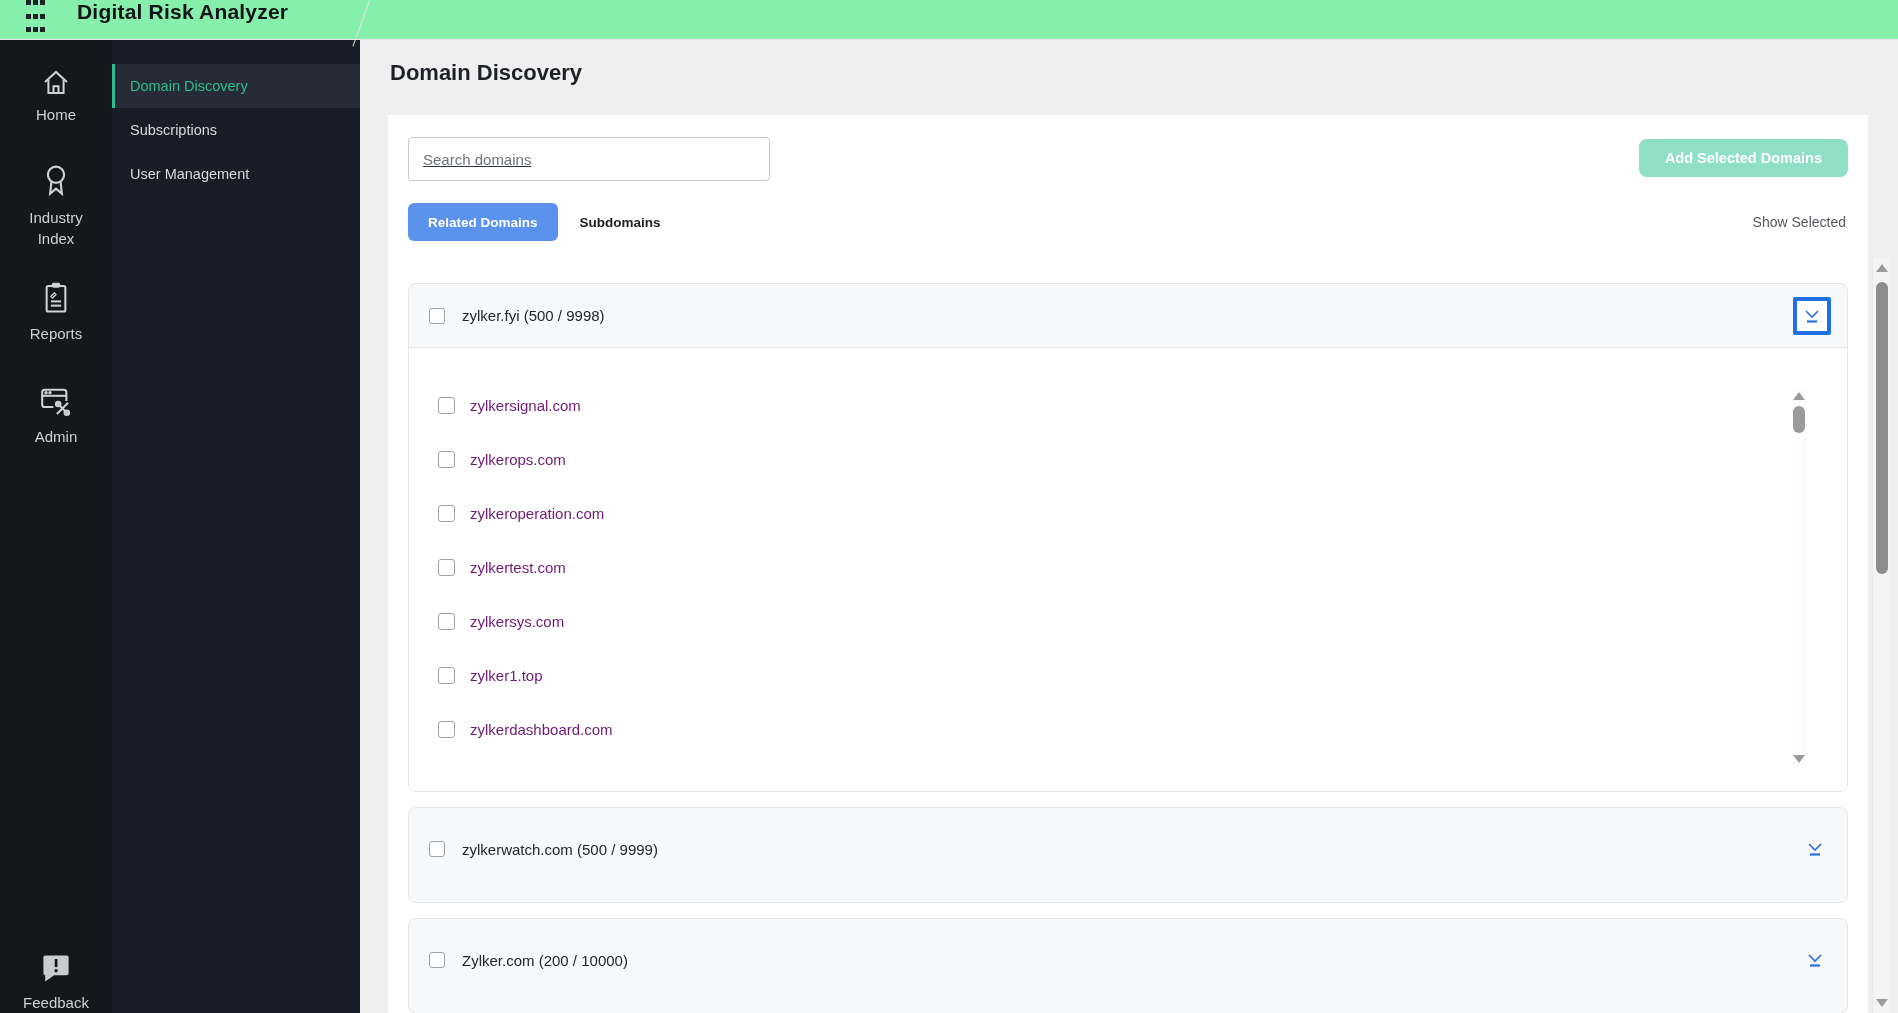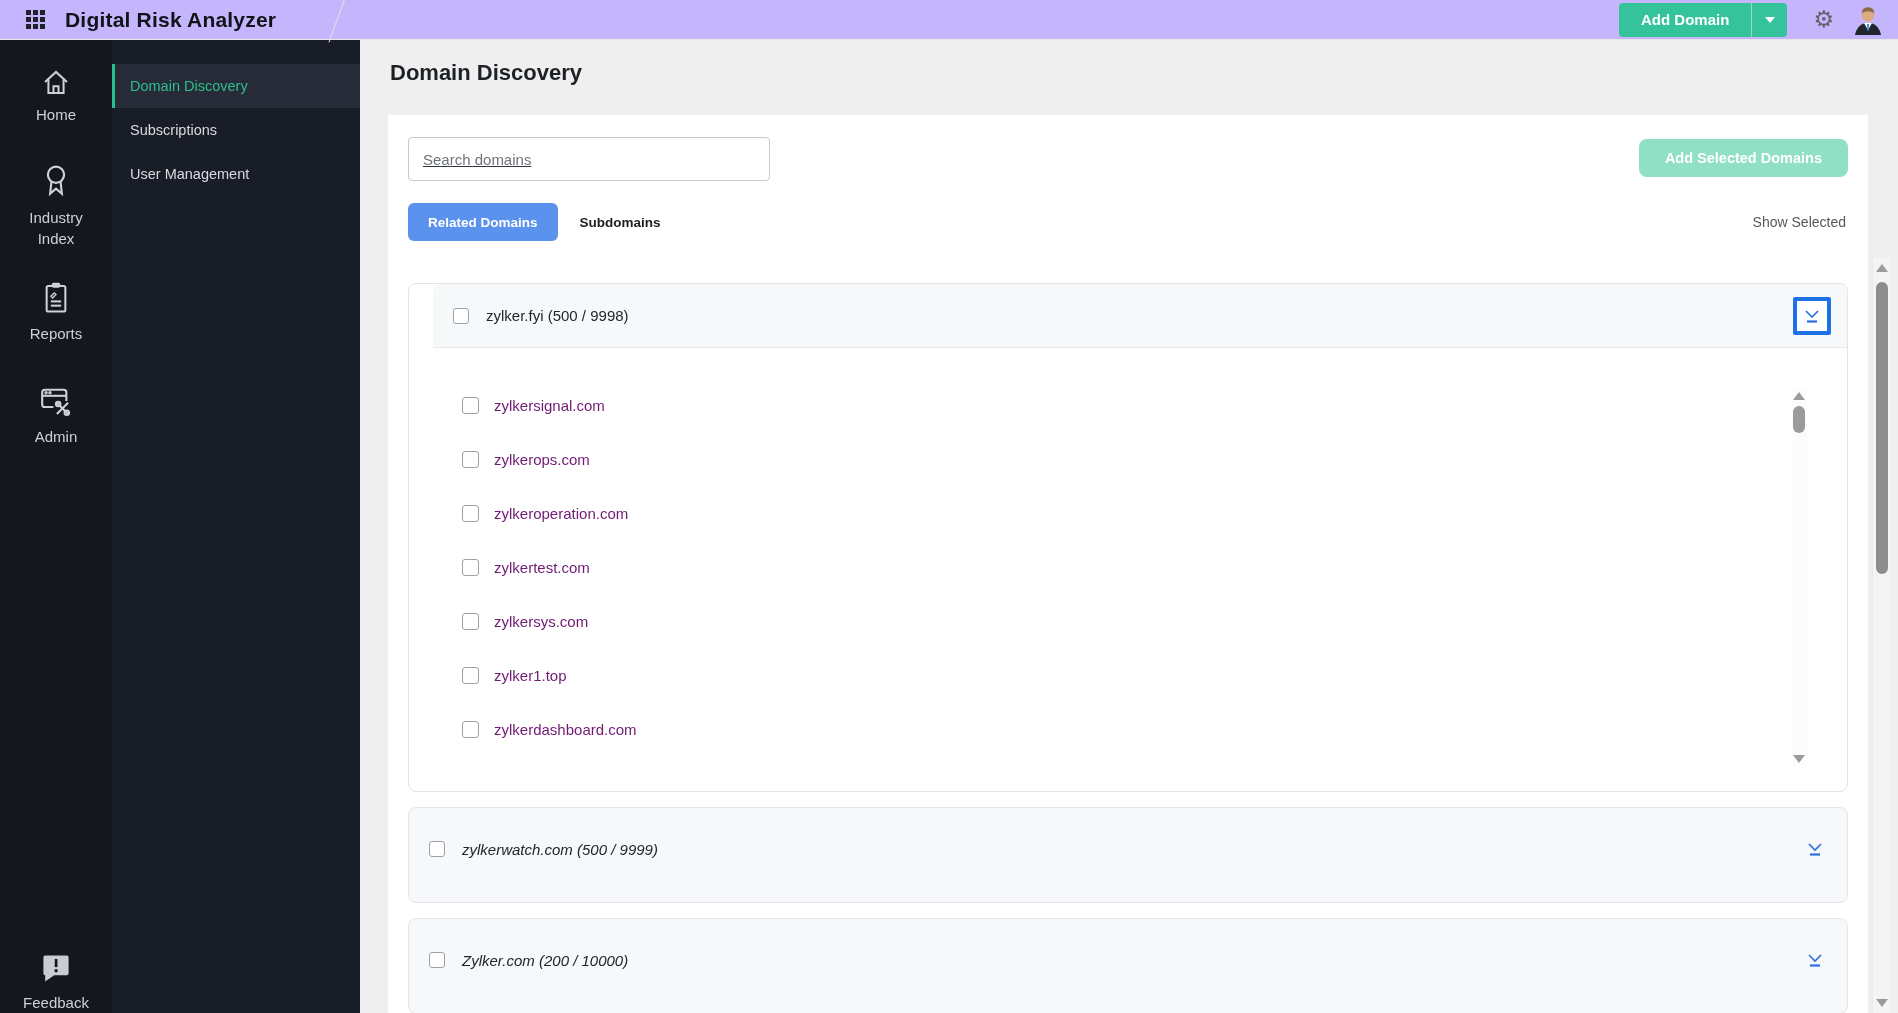--- a/index.html
+++ b/index.html
@@ -1,21 +1,21 @@
 <!DOCTYPE html>
 <html><head>
 <meta charset="utf-8">
 <style>
   * { margin:0; padding:0; box-sizing:border-box; }
   html,body { width:1898px; height:1013px; overflow:hidden; }
   body { font-family:"Liberation Sans", sans-serif; background:#efeff0; position:relative; color:#23272b; }
 
   
-  .topbar { position:absolute; top:0; left:0; width:1898px; height:40px; background:#c4b5fd;
-            display:flex; align-items:center; z-index:30; border-bottom:1px solid #e6e6e6; }
+  .topbar { position:absolute; top:0; left:0; width:1898px; height:40px; background:#86efac;
+            display:flex; z-index:30; border-bottom:1px solid #e6e6e6;gap:12px; }
   .grid-icon { margin-left:26px; display:grid; grid-template-columns:repeat(3,5px); grid-gap:2px; cursor:pointer; }
   .grid-icon span { width:5px; height:5px; background:#1d2128; }
   .app-title { margin-left:20px; font-size:21px; font-weight:bold; color:#101418; letter-spacing:.2px; }
   .title-slash { width:1px; height:56px; background:#e3e3e3; transform:rotate(20deg); margin-left:62px; margin-top:-8px; }
   .topbar-right { margin-left:auto; display:flex; align-items:center; margin-right:14px; }
   .add-domain-btn { background:#35c39c; color:#fff; font-weight:bold; font-size:15px; border:none;
                     height:34px; padding:0 22px; border-radius:4px 0 0 4px; cursor:pointer; }
   .add-domain-caret { background:#35c39c; height:34px; width:36px; border:none; border-left:1px solid rgba(255,255,255,.45);
                       border-radius:0 4px 4px 0; display:flex; align-items:center; justify-content:center; cursor:pointer; }
   .caret-down { width:0; height:0; border-left:5px solid transparent; border-right:5px solid transparent; border-top:6px solid #fff; }
@@ -50,23 +50,23 @@
   .tabs-row { margin-top:22px; display:flex; align-items:center; height:38px; position:relative; }
   .tab-pill { background:#5b92ee; color:#fff; font-weight:bold; font-size:13.5px; padding:16px 20px; height:38px;
               border-radius:6px; border:none; display:flex; align-items:center; cursor:pointer; }
   .tab-plain { margin-left:22px; font-weight:bold; font-size:13.5px; color:#1b1e22; cursor:pointer; }
   .show-selected { position:absolute; right:2px; font-size:14px; color:#55585c; cursor:pointer; }
 
   .cards { margin-top:42px; }
   .card { border:1px solid #e3e5e8; border-radius:8px; margin-bottom:15px; background:#f6f8f9; position:relative; }
   .card-header { height:64px; display:flex; align-items:center; padding-left:20px; position:relative;
                  background:#f6f8f9; border-radius:8px 8px 0 0; }
-  .card.expanded { background:#fff;padding-left:24px; }
+  .card.expanded { background:#fff; }
   .card.expanded .card-header { border-bottom:1px solid #e7e9ec; }
-  .card.collapsed { height:96px;font-style:italic; }
+  .card.collapsed { height:96px; }
   .card.collapsed .card-header { height:82px; border-radius:8px; }
 
   .cbx { width:16px; height:16px; border:1.5px solid #9aa2aa; border-radius:3px; background:#fff; flex:0 0 16px; cursor:pointer; }
   .card-label { margin-left:17px; font-size:15px; color:#23272b; }
 
   .expander { position:absolute; right:16px; top:50%; transform:translateY(-50%); width:32px; height:32px;
               background:transparent; border:none; display:flex; align-items:center; justify-content:center; cursor:pointer; }
   .expander.focused { width:38px; height:38px; background:#fff; border:4px solid #1f6fe5; border-radius:2px; }
 
   .card-body { position:relative; height:443px; padding-top:30px; }
@@ -103,34 +103,20 @@
       <span></span>
       <span></span>
       <span></span>
       <span></span>
       <span></span>
       <span></span>
       <span></span>
   </div>
   <div class="app-title">Digital Risk Analyzer</div>
   <div class="title-slash"></div>
-  <div class="topbar-right">
-    <button class="add-domain-btn">Add Domain</button>
-    <button class="add-domain-caret">
-      <span class="caret-down"></span>
-    </button>
-    <div class="gear">⚙</div>
-    <svg class="avatar" viewBox="0 0 32 32">
-      <path d="M3 31 Q5 21 13 19 L19 19 Q27 21 29 31 Z" fill="#23262c"></path>
-      <polygon points="12,19 20,19 16,26" fill="#ffffff"></polygon>
-      <polygon points="15,20 17,20 16.6,27 15.4,27" fill="#2e86de"></polygon>
-      <ellipse cx="16" cy="10.5" rx="6.3" ry="7.2" fill="#dcab80"></ellipse>
-      <path d="M9.7 9 Q10 3.5 16 3.2 Q22 3.5 22.3 9 Q19 7.2 16 7.2 Q13 7.2 9.7 9 Z" fill="#8a6a48"></path>
-    </svg>
-  </div>
 </div>
 
 <div class="sidebar">
   <div class="side-item sb-home">
     <svg width="34" height="32" viewBox="0 0 40 38" fill="none" stroke="#ced1d5" stroke-width="2.4">
       <path d="M7 19 L20 7 L33 19"></path>
       <path d="M11 16 V32 H29 V16"></path>
       <path d="M17 32 v-8 h6 v8"></path>
     </svg>
     <span>Home</span>

